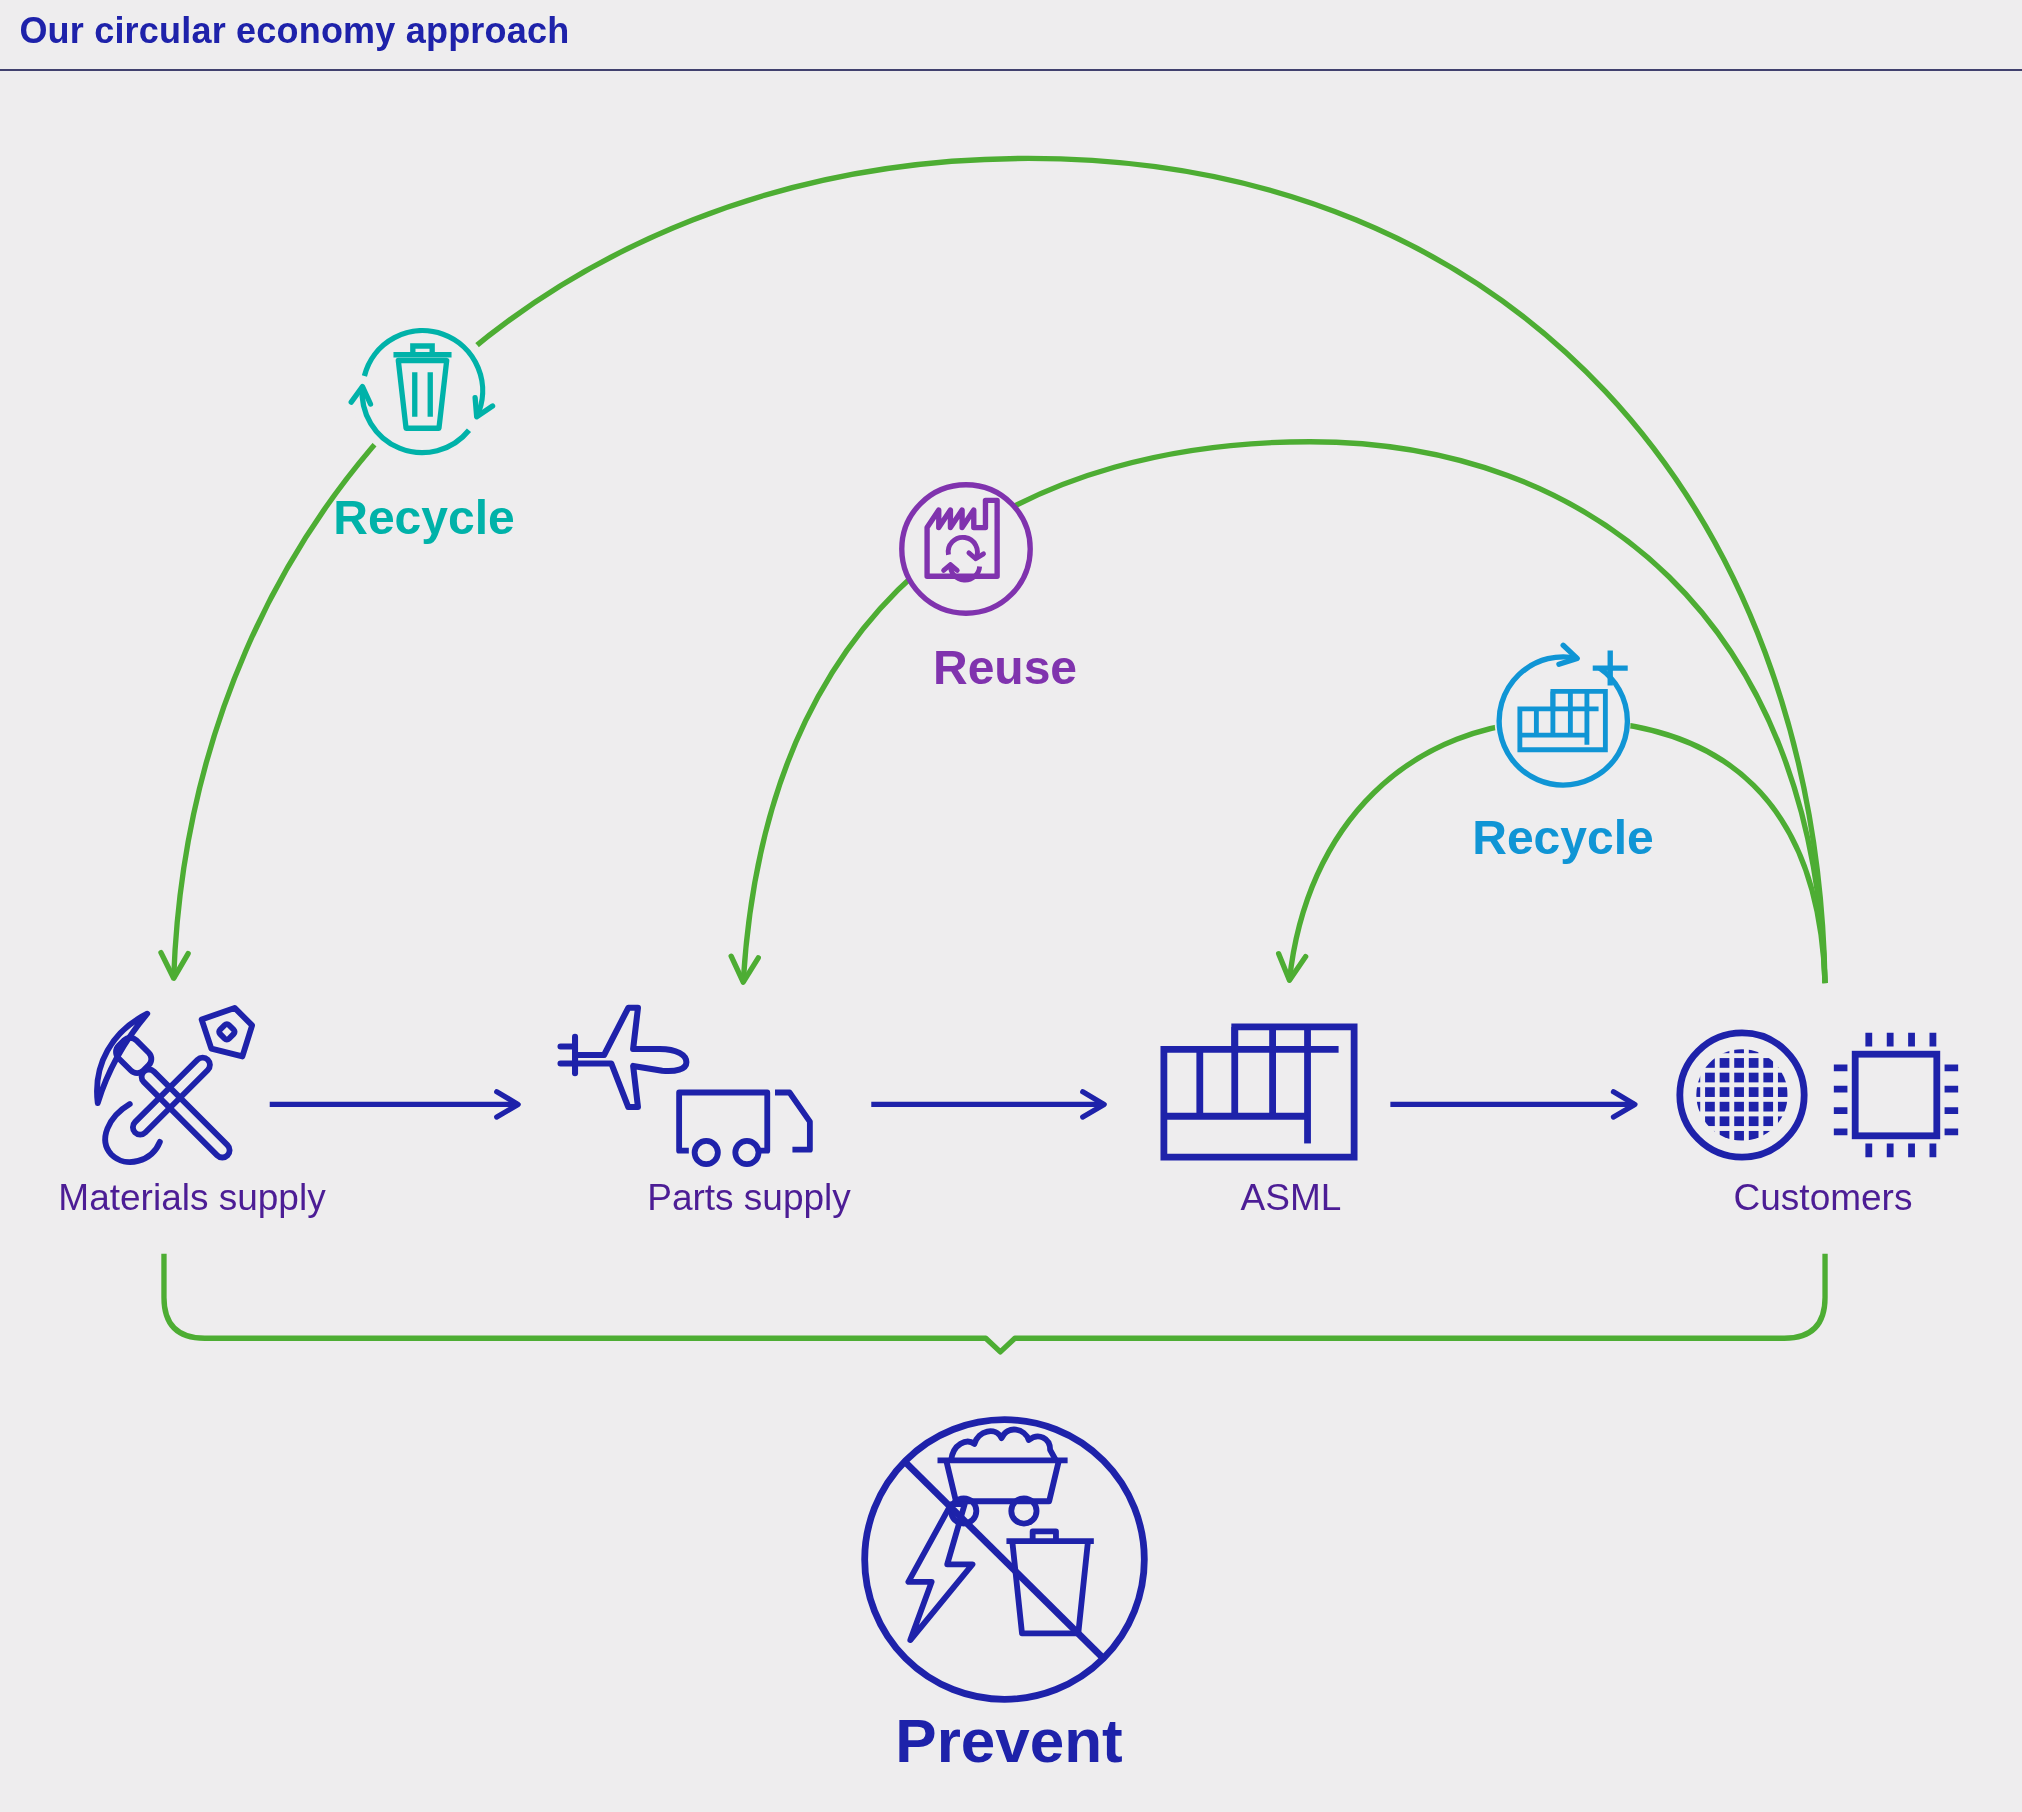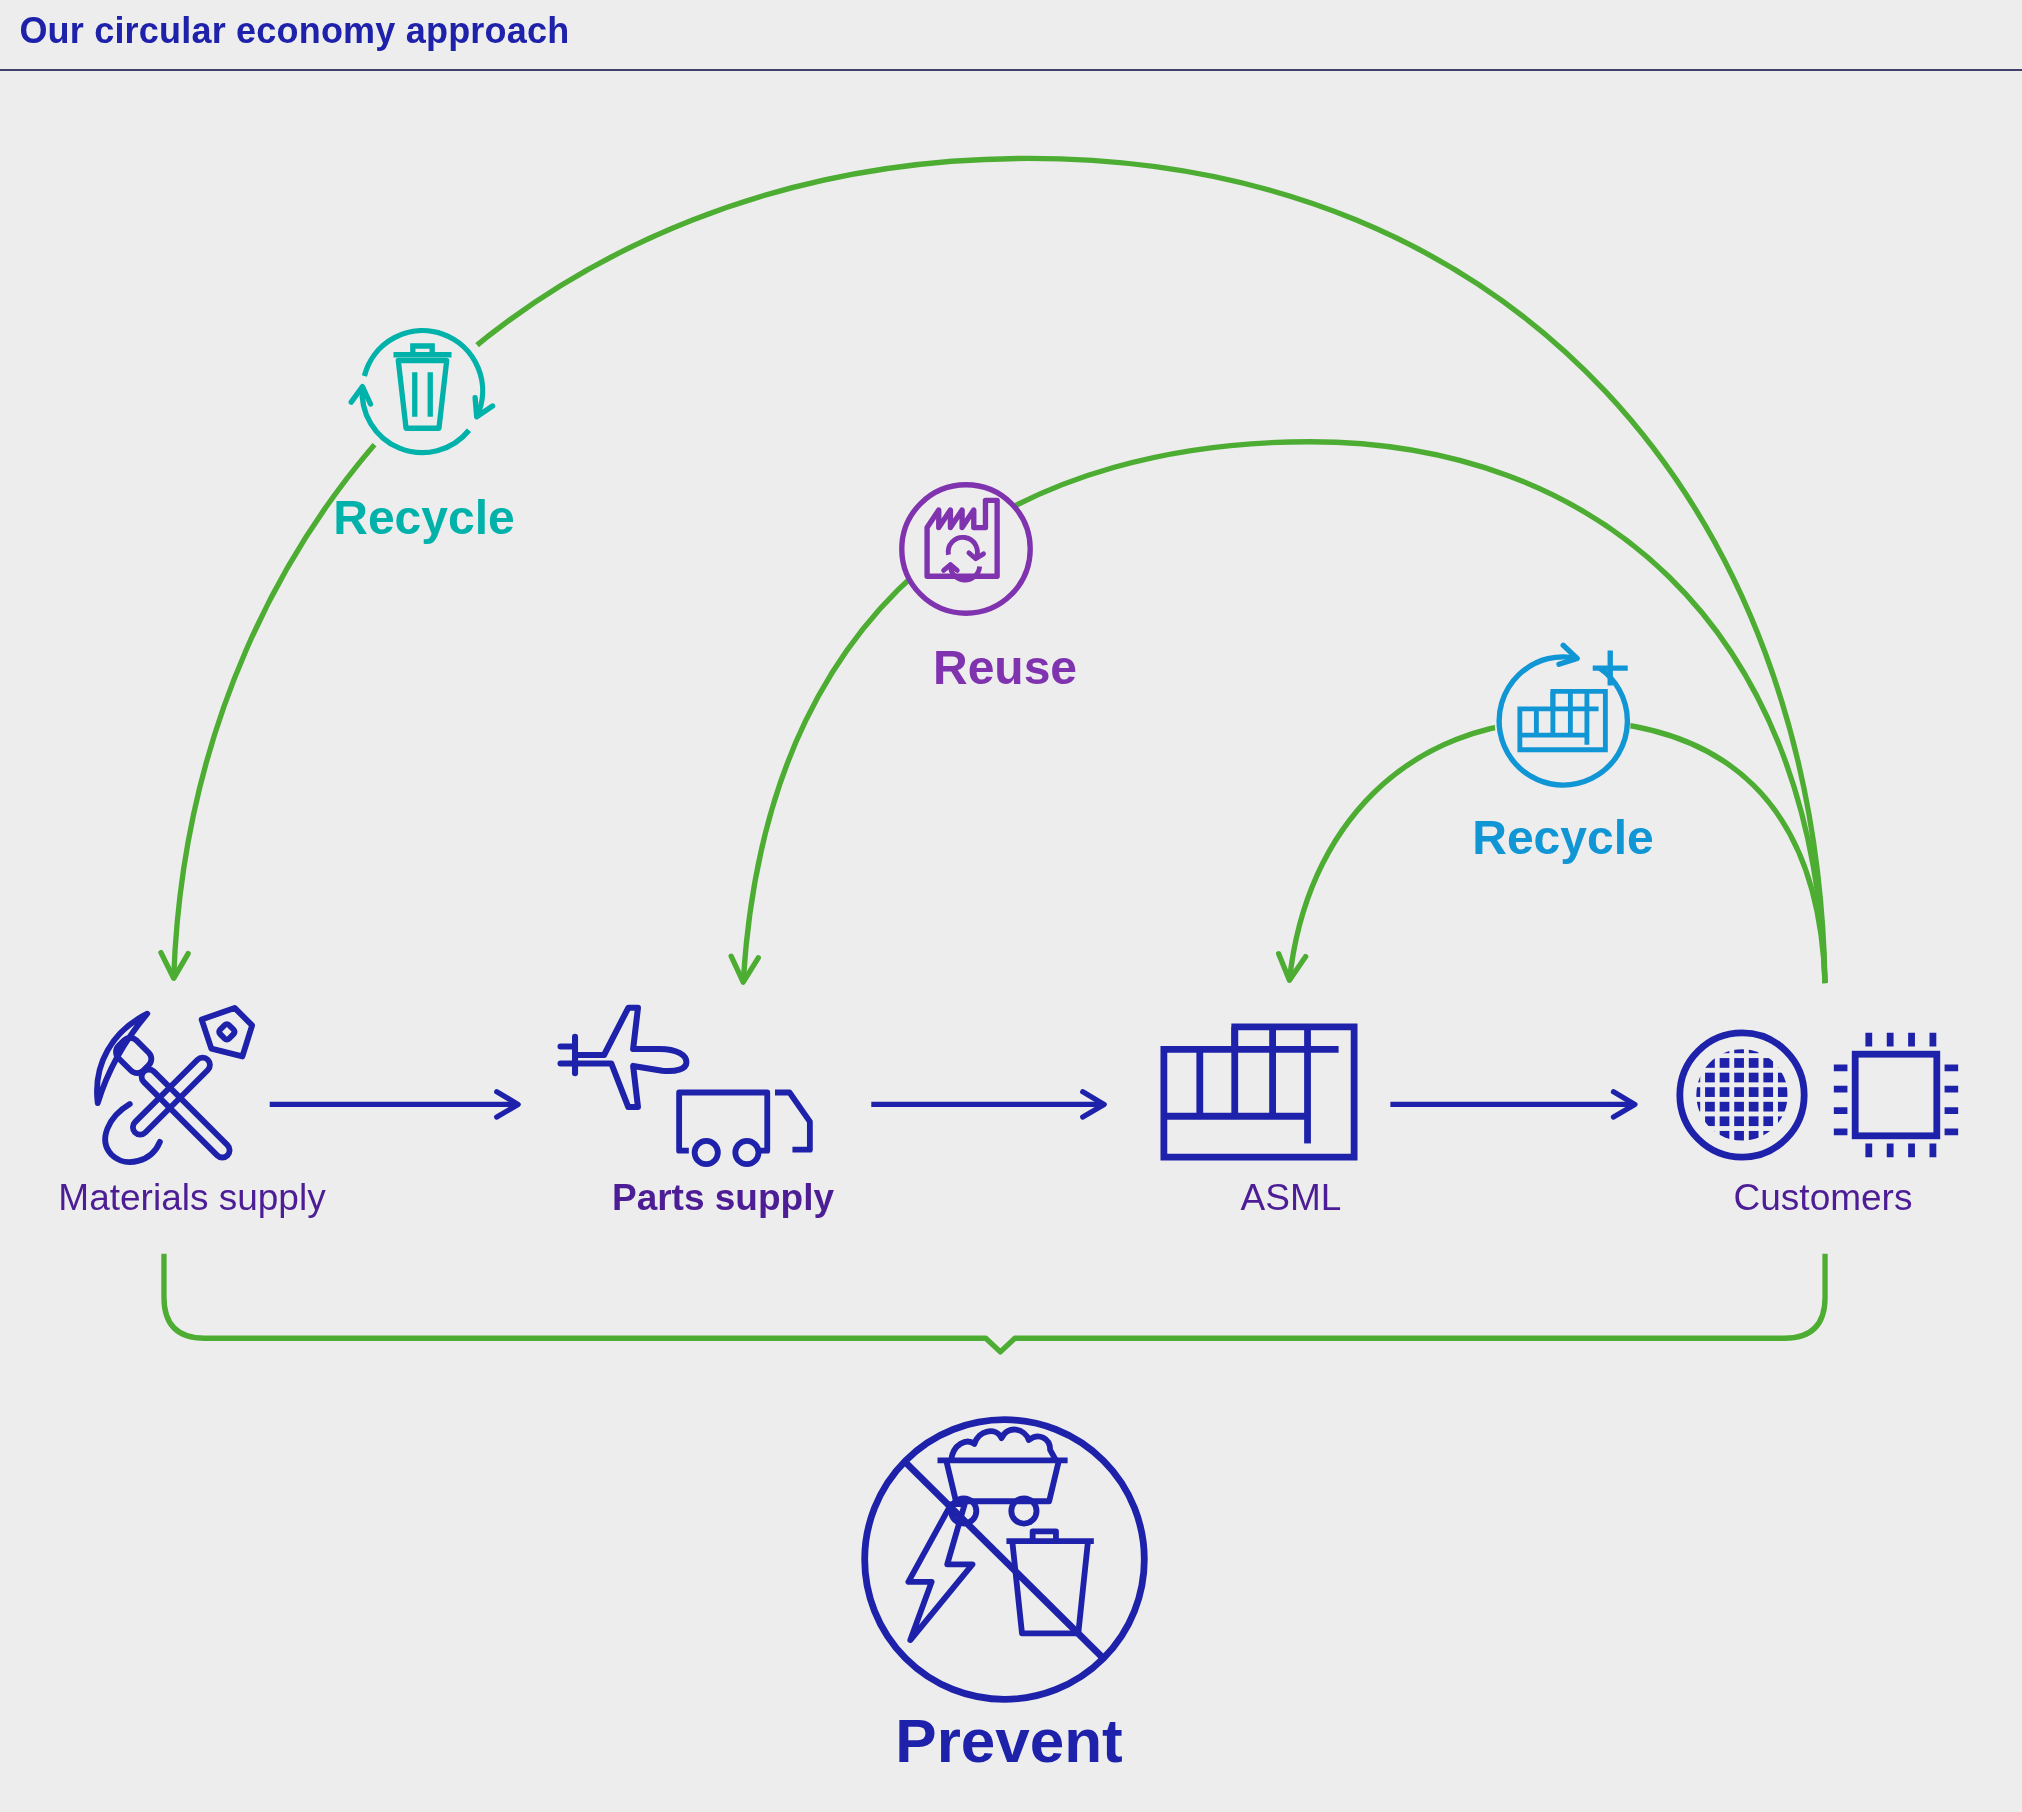--- a/index.html
+++ b/index.html
@@ -141,21 +141,21 @@
   <g fill="none" stroke="#1e22aa" stroke-width="7">
     <rect x="28" y="28" width="84" height="84"></rect>
     <path d="M42,6 V20 M64,6 V20 M86,6 V20 M108,6 V20"></path>
     <path d="M42,120 V134 M64,120 V134 M86,120 V134 M108,120 V134"></path>
     <path d="M6,42 H20 M6,64 H20 M6,86 H20 M6,108 H20"></path>
     <path d="M120,42 H134 M120,64 H134 M120,86 H134 M120,108 H134"></path>
   </g>
 </svg>
 
 <div class="abs ctr node-label" style="left:192px;">Materials supply</div>
-<div class="abs ctr node-label" style="left:723px;font-weight:bold;">Parts supply</div>
+<div class="abs ctr node-label" style="left:749px;">Parts supply</div>
 <div class="abs ctr node-label" style="left:1261px;margin-left:30px;">ASML</div>
 <div class="abs ctr node-label" style="left:1823px;">Customers</div>
 
 <svg class="abs" style="left:854px;top:1409px;" width="301" height="301" viewBox="0 0 310 310">
   <g fill="none" stroke="#1e22aa" stroke-width="7" stroke-linejoin="round">
     <circle cx="155" cy="155" r="144" fill="#eeedee"></circle>
 
     <path d="M100,53 C102,36 116,30 124,36 C128,22 146,18 152,30 C158,16 176,20 180,32 C190,24 202,30 202,42 L208,53" stroke-width="6"></path>
     <path d="M86,53 H220" stroke-width="6"></path>
     <path d="M95,53 L105,95 H201 L211,53" stroke-width="6"></path>

